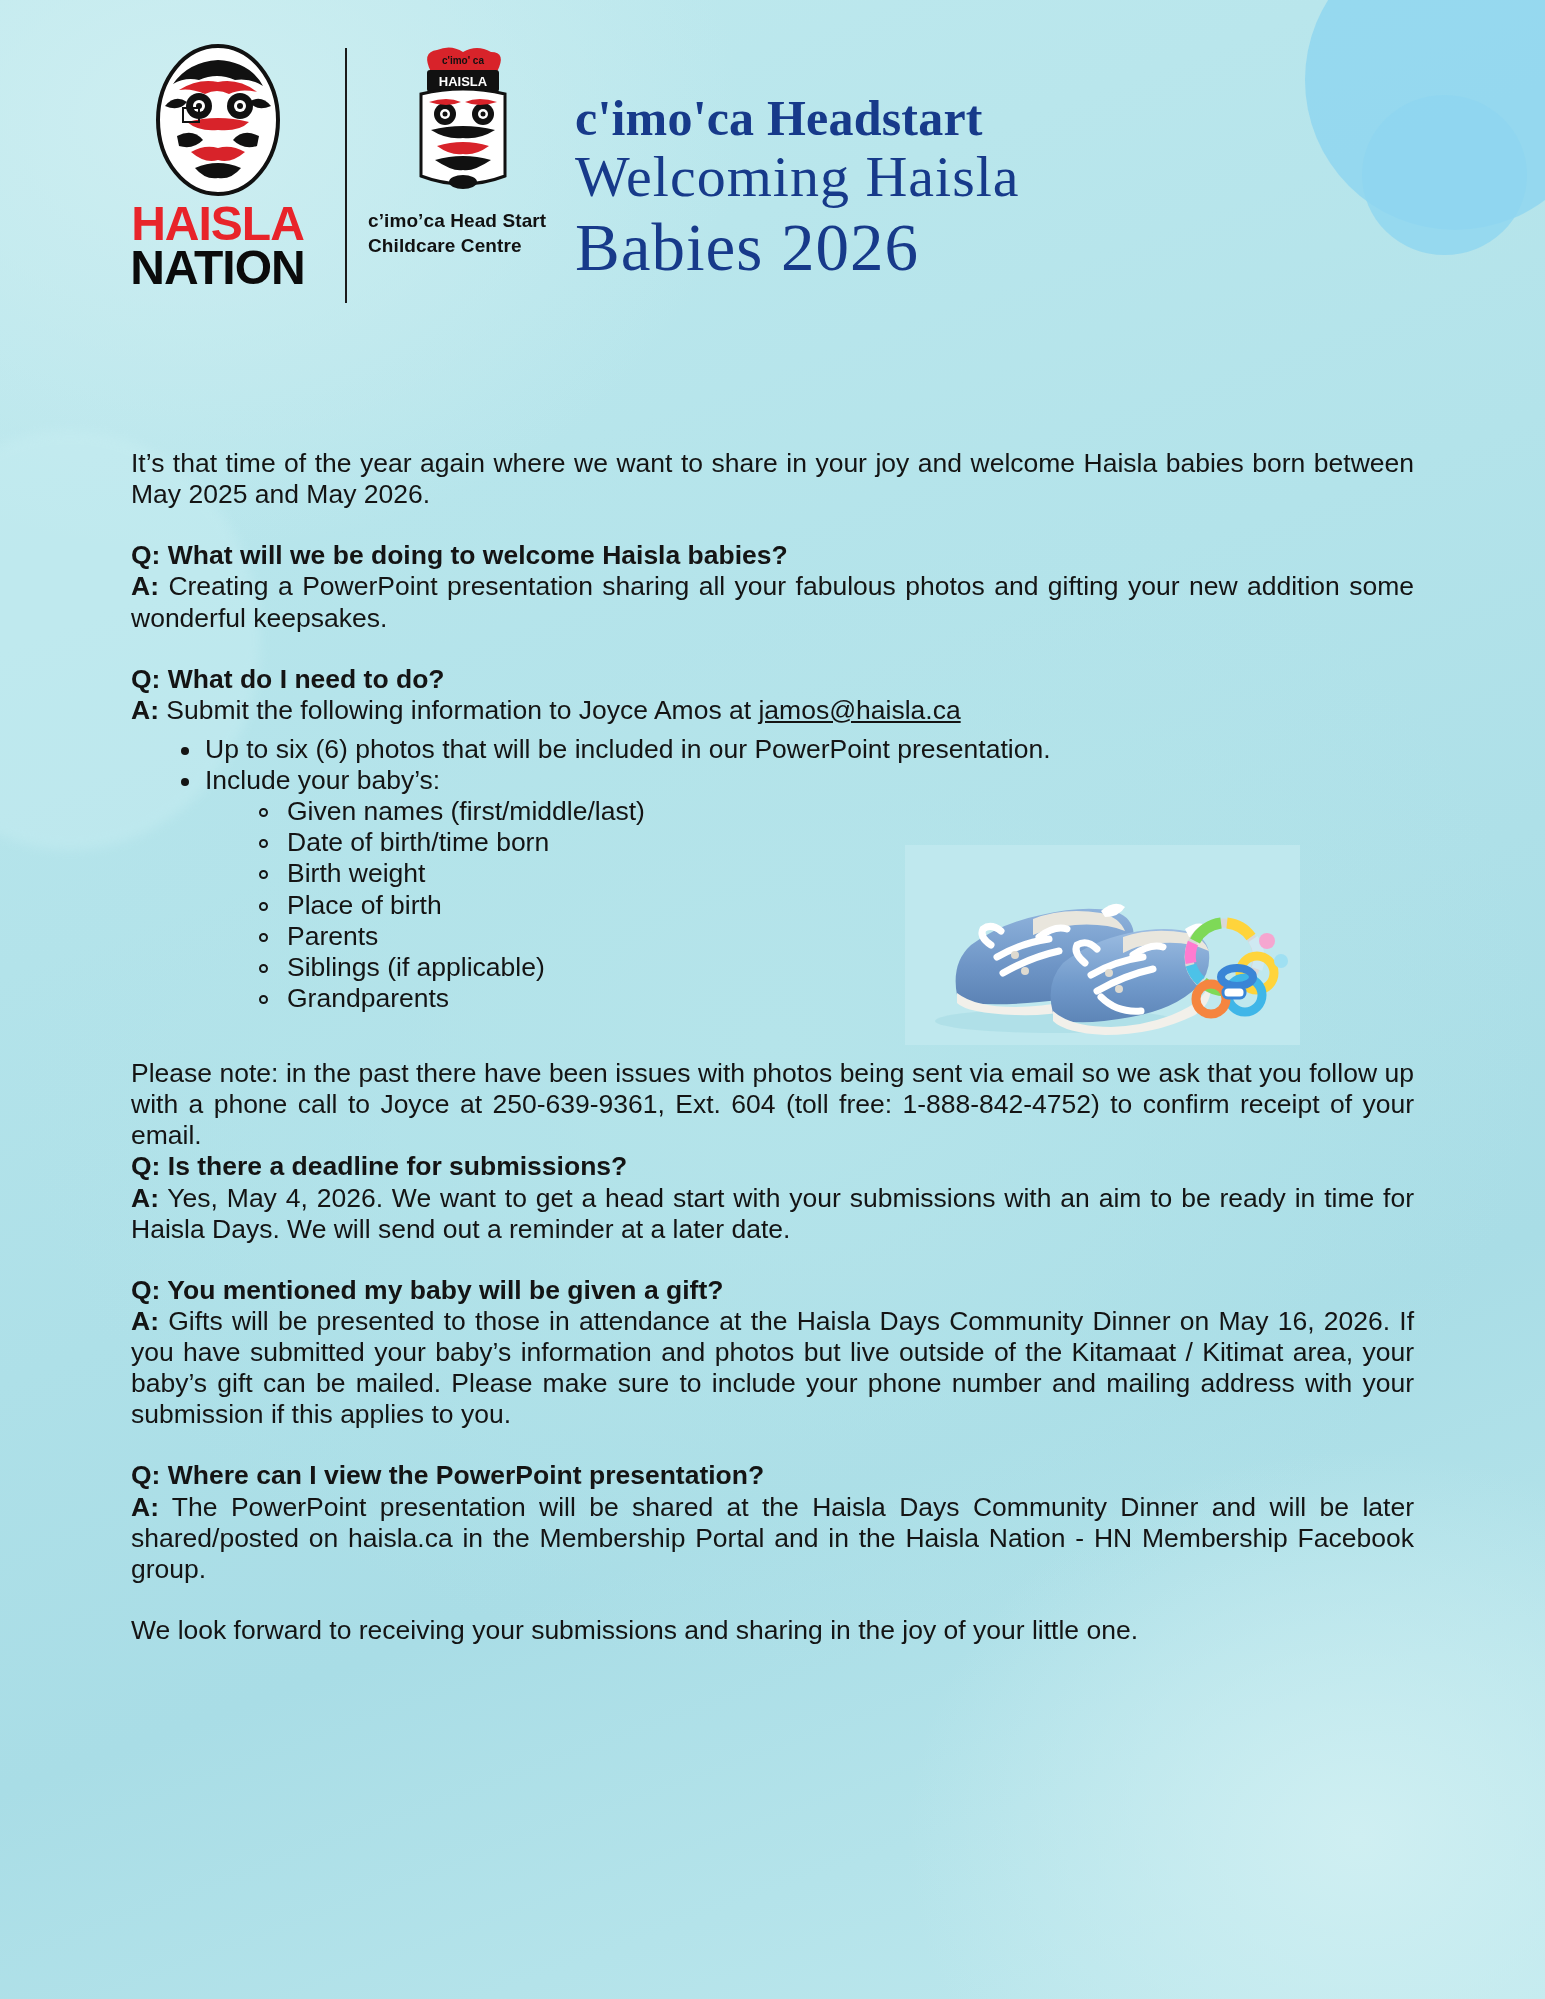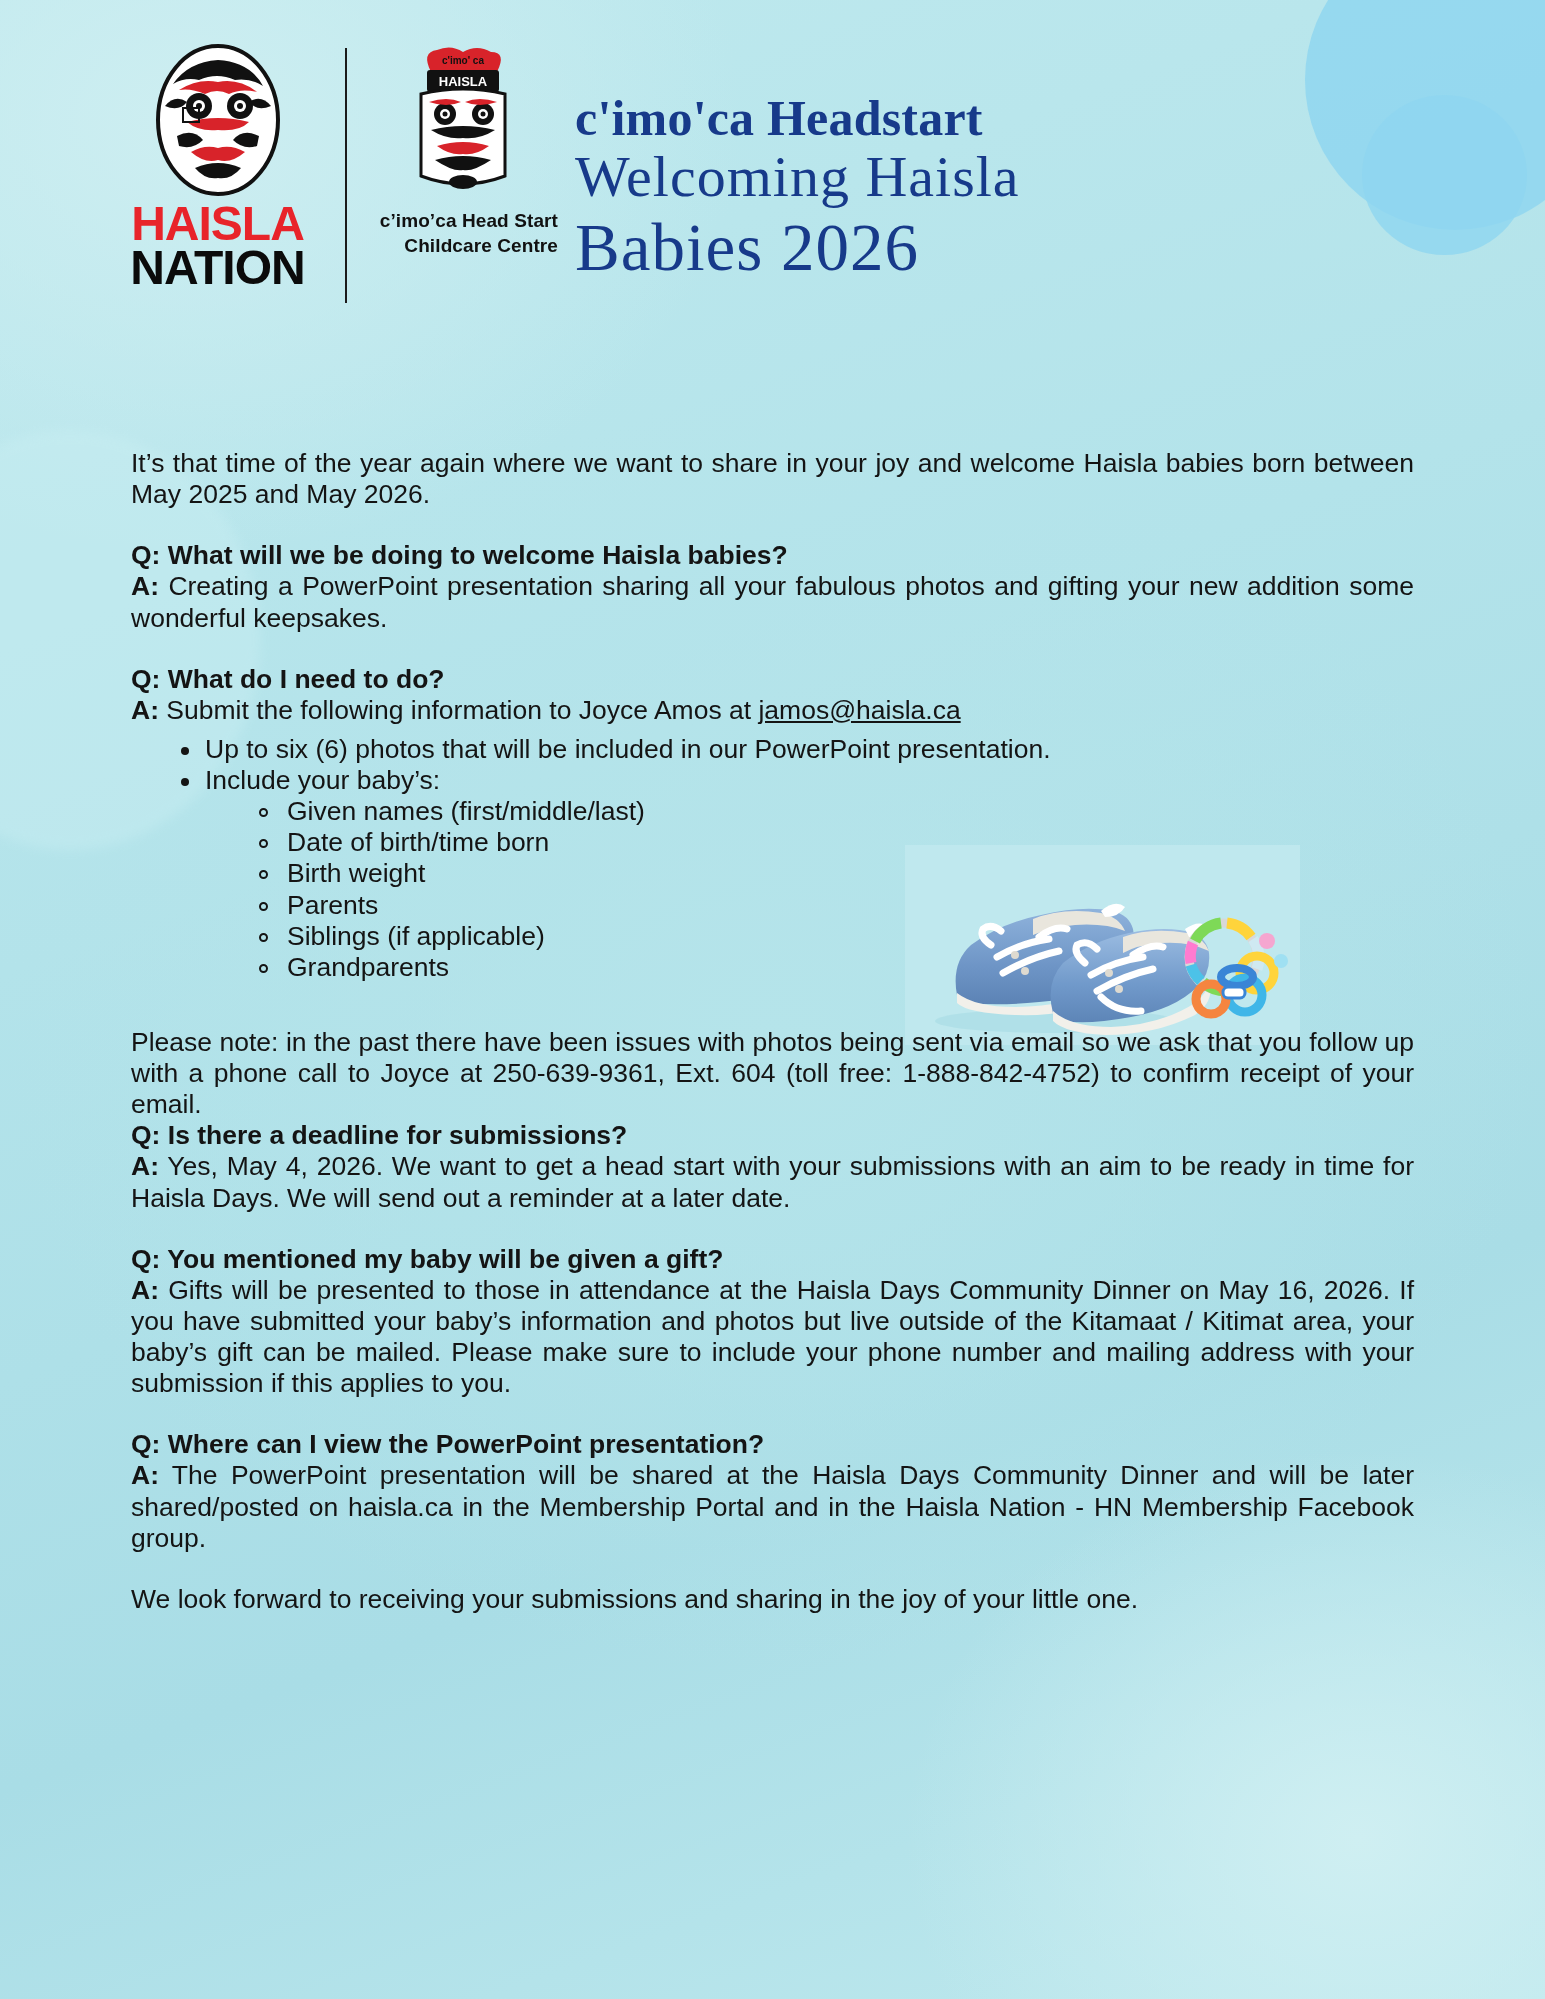--- a/index.html
+++ b/index.html
@@ -99,21 +99,21 @@
     width: 2px;
     height: 255px;
     background: #1b1b1b;
   }
 
   .logo-cimoca {
     position: absolute;
     left: 368px;
     top: 8px;
     width: 190px;
-    text-align: right;
+    text-align: left;
   }
   .cimoca-mark {
     width: 125px;
     height: 160px;
     margin: 0 auto 6px;
   }
   .cimoca-label {
     font-size: 19px;
     font-weight: 700;
     color: #111;
@@ -399,20 +399,21 @@
     </div>
 
     <ul class="lvl1">
       <li>Up to six (6) photos that will be included in our PowerPoint presentation.</li>
       <li class="no-justify">
         <span>Include your baby’s:</span>
         <ul class="lvl2">
           <li>Given names (first/middle/last)</li>
           <li>Date of birth/time born</li>
           <li>Birth weight</li>
+          <li>Place of birth</li>
           <li>Parents</li>
           <li>Siblings (if applicable)</li>
           <li>Grandparents</li>
         </ul>
       </li>
     </ul>
 
     <p class="note">Please note: in the past there have been issues with photos being sent via email so we ask that you follow up with a phone call to Joyce at 250-639-9361, Ext. 604 (toll free: 1-888-842-4752) to confirm receipt of your email.</p>
 
     <div class="qa">

